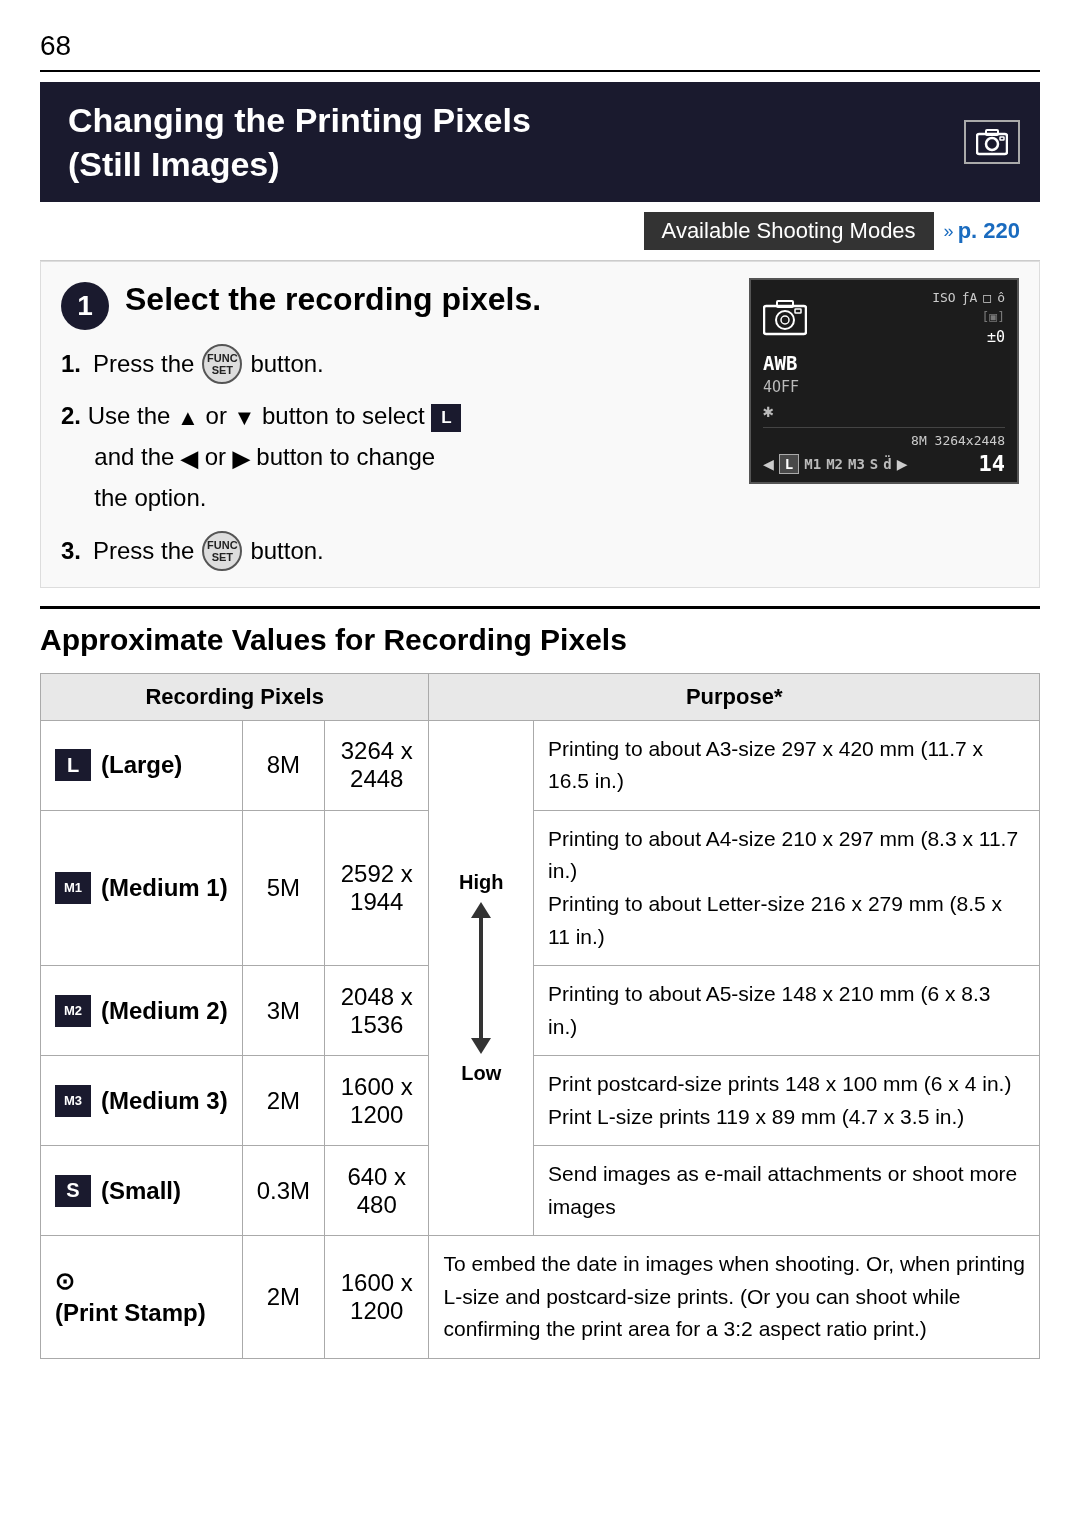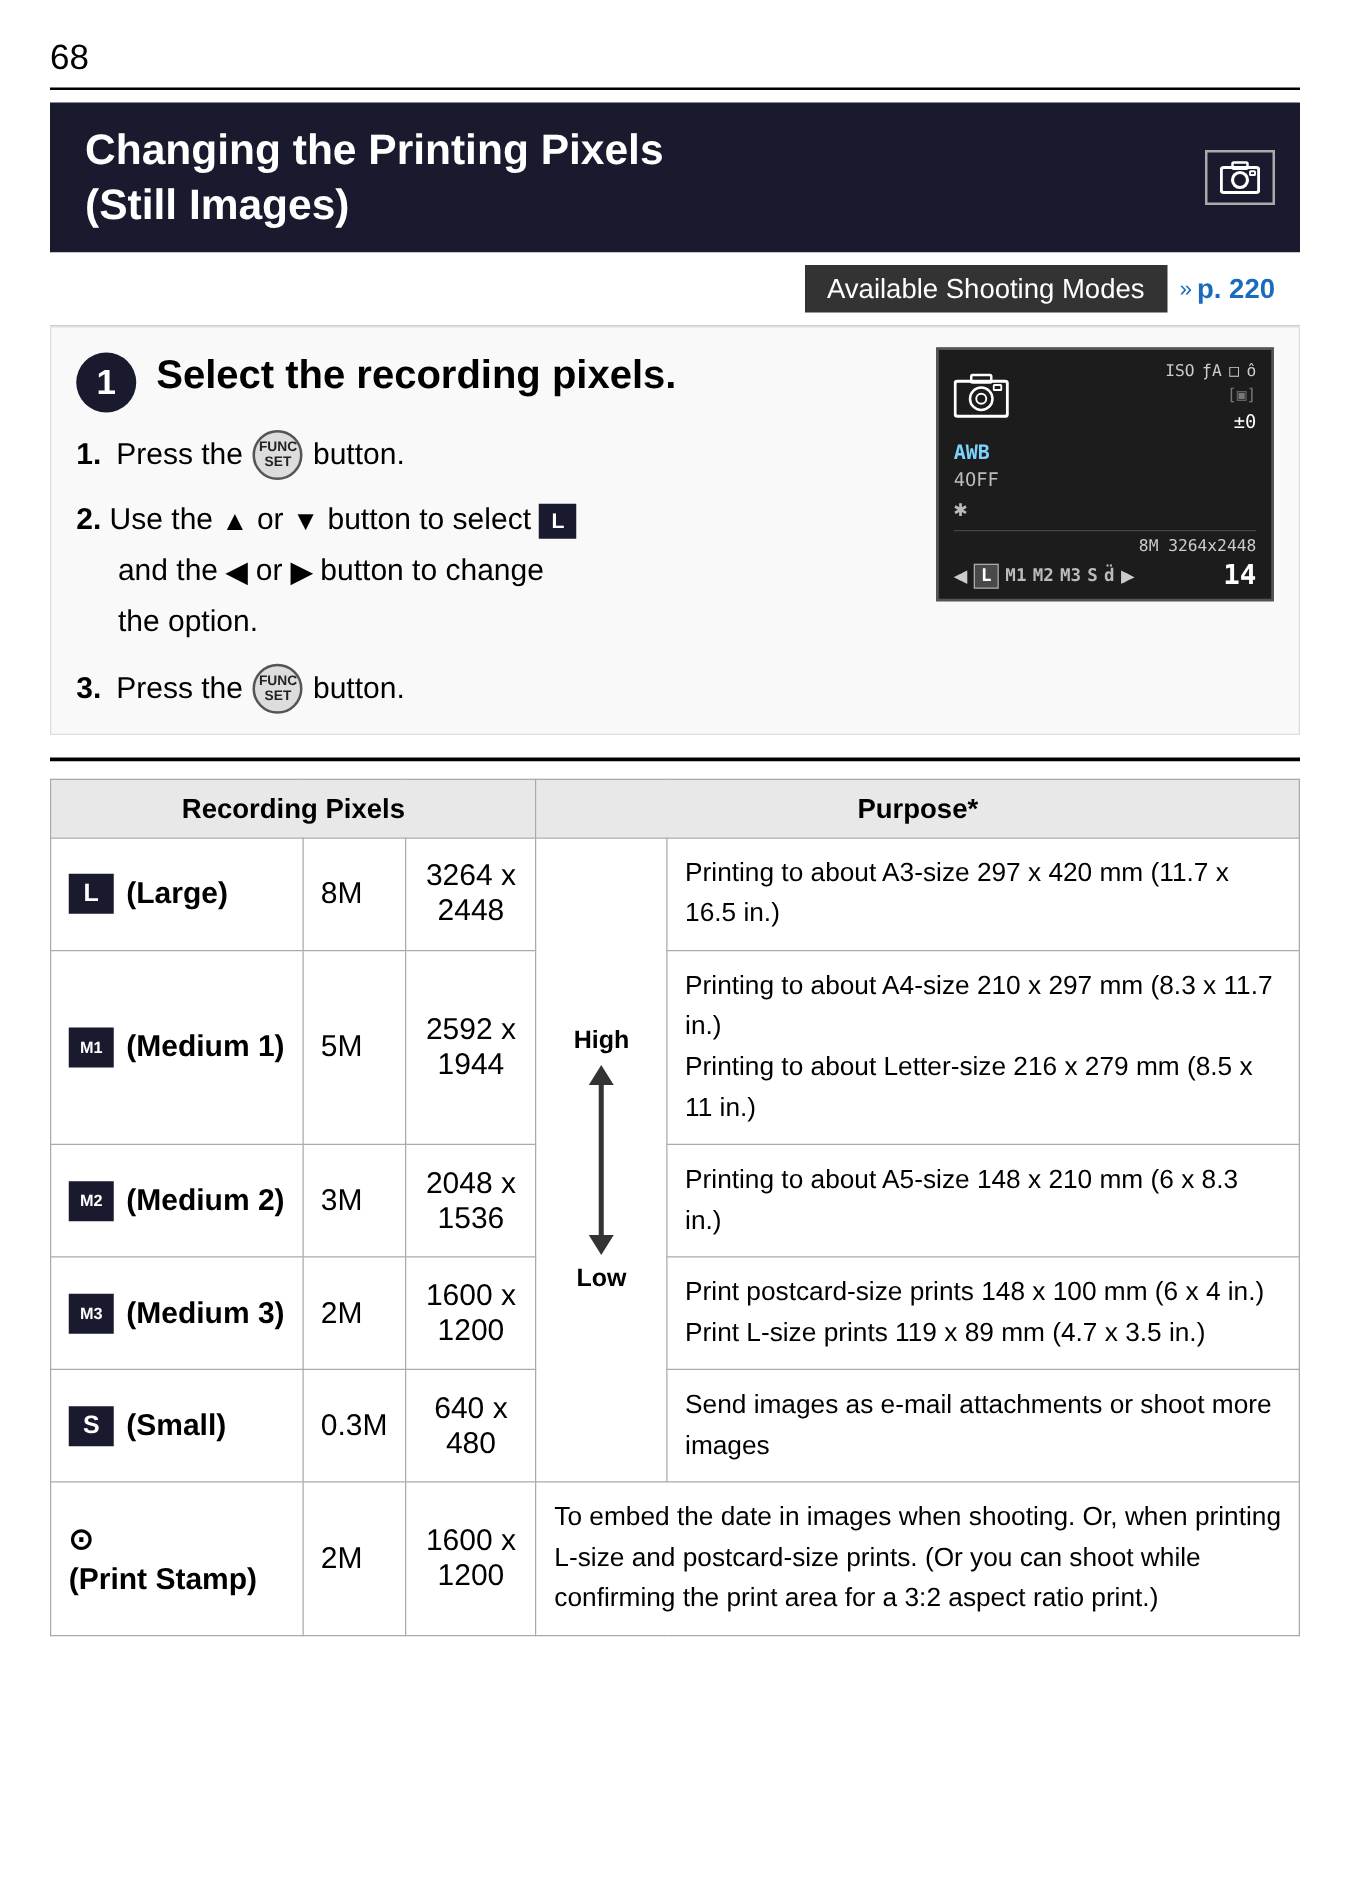--- a/index.html
+++ b/index.html
@@ -311,21 +311,21 @@
     }
 
     .td-name {
       font-weight: bold;
       font-size: 24px;
       white-space: nowrap;
     }
 
     .td-mp {
       font-size: 24px;
-      text-align: left;
+      text-align: center;
     }
 
     .td-res {
       font-size: 24px;
       text-align: center;
     }
 
     .td-purpose {
       font-size: 21px;
       line-height: 1.55;
@@ -458,21 +458,21 @@
                 <span>□</span>
                 <span>ô</span>
               </div>
               <div style="font-size:13px; color:#777;">
                 <span>[▣]</span>
               </div>
               <div style="font-size:15px; color:#fff;">±0</div>
             </div>
           </div>
           <div style="display:flex; flex-direction:column; gap:4px; margin-bottom:6px;">
-            <div style="font-size:16px; color:#7dd3fc; font-weight:bold;">AWB</div>
+            <div style="font-size:19px; color:#ffffff; font-weight:bold;">AWB</div>
             <div style="font-size:15px; color:#bbb;">4OFF</div>
             <div style="font-size:18px; color:#bbb;">✱</div>
           </div>
           <div class="cs-bottom">
             <div class="cs-resolution">8M 3264x2448</div>
             <div class="cs-mode-bar">
               <span class="cs-arrow-indicator">◀</span>
               <span class="cs-mode-selected">L</span>
               <span class="cs-mode-item">M1</span>
               <span class="cs-mode-item">M2</span>
@@ -484,20 +484,21 @@
             </div>
           </div>
         </div>
       </div>
     </div>
   </div>
 
   <div class="section-divider"></div>
 
   <div>
+    <div class="approx-section-title">Approximate Values for Recording Pixels</div>
 
     <div class="table-wrapper">
       <table class="pixels-table">
         <thead>
           <tr>
             <th colspan="3">Recording Pixels</th>
             <th colspan="2" class="purpose-col-header">Purpose*</th>
           </tr>
         </thead>
         <tbody>

